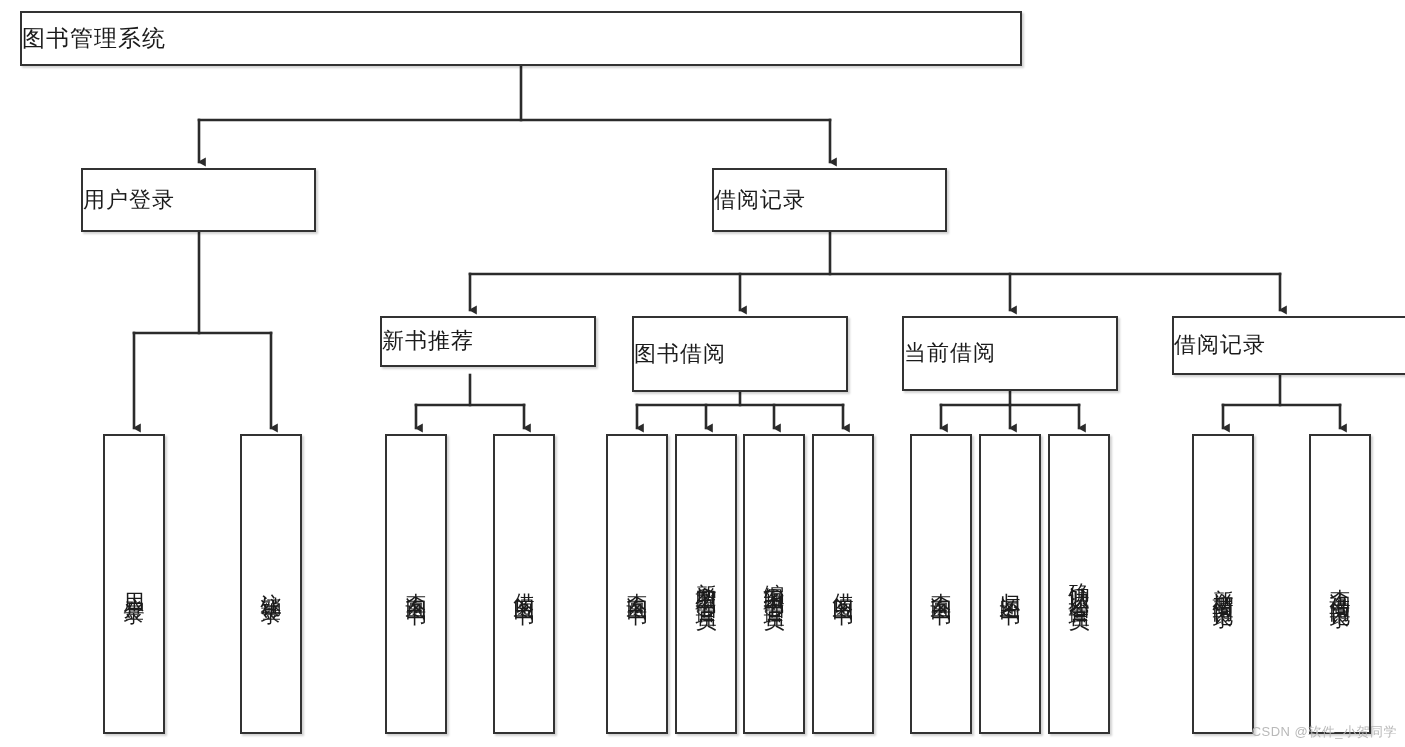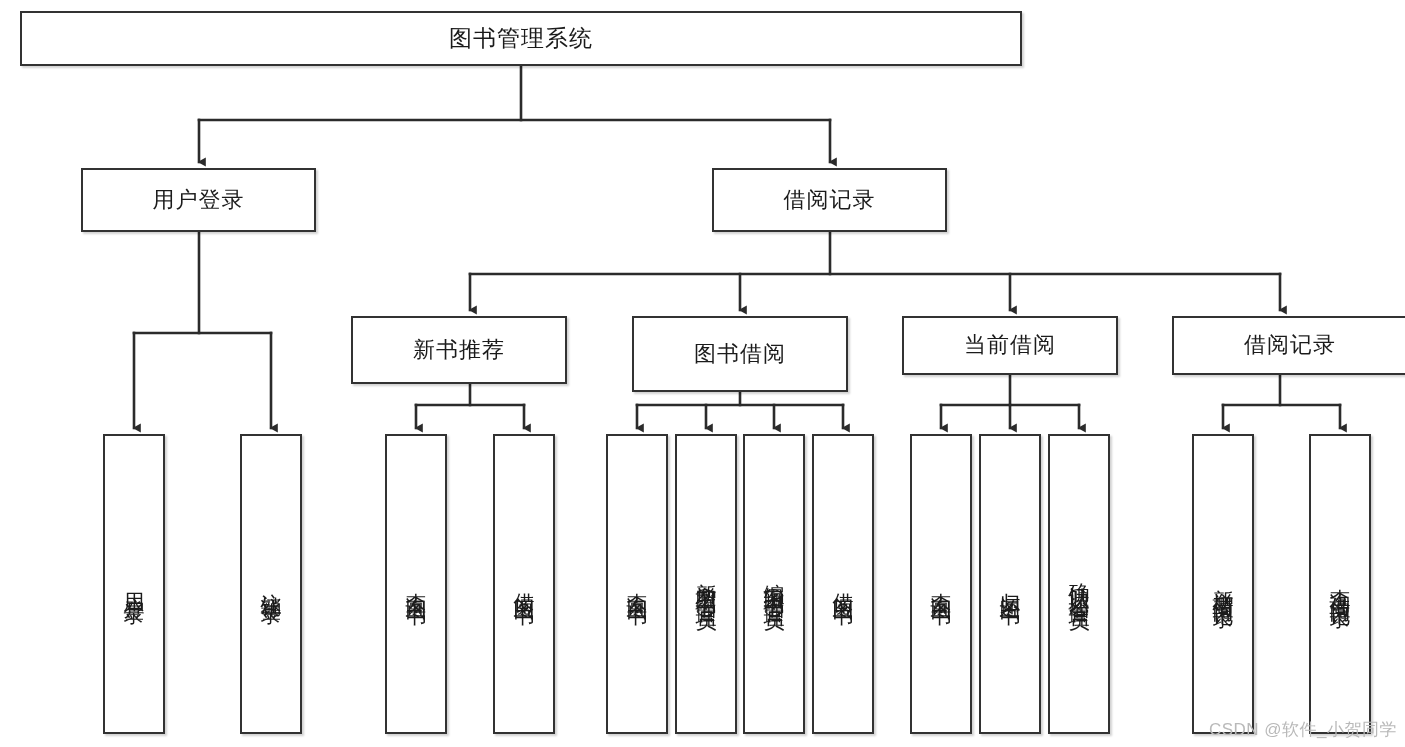--- a/index.html
+++ b/index.html
@@ -25,21 +25,20 @@
     height: 747px;
   }
   .node {
     position: absolute;
     box-sizing: border-box;
     background: #ffffff;
     border: 2px solid #323232;
     box-shadow: 2px 2px 2px rgba(0,0,0,0.18);
     display: flex;
     align-items: center;
-    justify-content: center;
     color: #1b1b1b;
     z-index: 3;
   }
   .node.horiz {
     font-size: 22px;
     letter-spacing: 1px;
     line-height: 1.1;
   }
   .node.root {
     font-size: 23px;
@@ -58,21 +57,21 @@
   }
   .node.vert span {
     writing-mode: vertical-rl;
     text-orientation: upright;
     display: inline-block;
   }
   #watermark {
     position: absolute;
     right: 8px;
     bottom: 6px;
-    font-size: 17px;
+    font-size: 13px;
     color: #b9b9b9;
     letter-spacing: 0.5px;
     z-index: 5;
     white-space: nowrap;
     font-family: "Liberation Sans", "DejaVu Sans", sans-serif;
   }
 </style>
 </head>
 <body>
 
@@ -136,27 +135,27 @@
     <span>图书管理系统</span>
   </div>
 
   <div class="node horiz" style="left:81px; top:168px; width:235px; height:64px;">
     <span>用户登录</span>
   </div>
   <div class="node horiz" style="left:712px; top:168px; width:235px; height:64px;">
     <span>借阅记录</span>
   </div>
 
-  <div class="node horiz" style="left:351px; top:316px; width:216px; height:68px;">
+  <div class="node horiz" style="left:380px; top:316px; width:216px; height:51px;">
     <span>新书推荐</span>
   </div>
   <div class="node horiz" style="left:632px; top:316px; width:216px; height:76px;">
     <span>图书借阅</span>
   </div>
-  <div class="node horiz" style="left:902px; top:316px; width:216px; height:59px;">
+  <div class="node horiz" style="left:902px; top:316px; width:216px; height:75px;">
     <span>当前借阅</span>
   </div>
   <div class="node horiz" style="left:1172px; top:316px; width:236px; height:59px;">
     <span>借阅记录</span>
   </div>
 
   <div class="node vert" style="left:103px; top:434px; width:62px; height:300px;">
     <span>用户登录</span>
   </div>
   <div class="node vert" style="left:240px; top:434px; width:62px; height:300px;">

